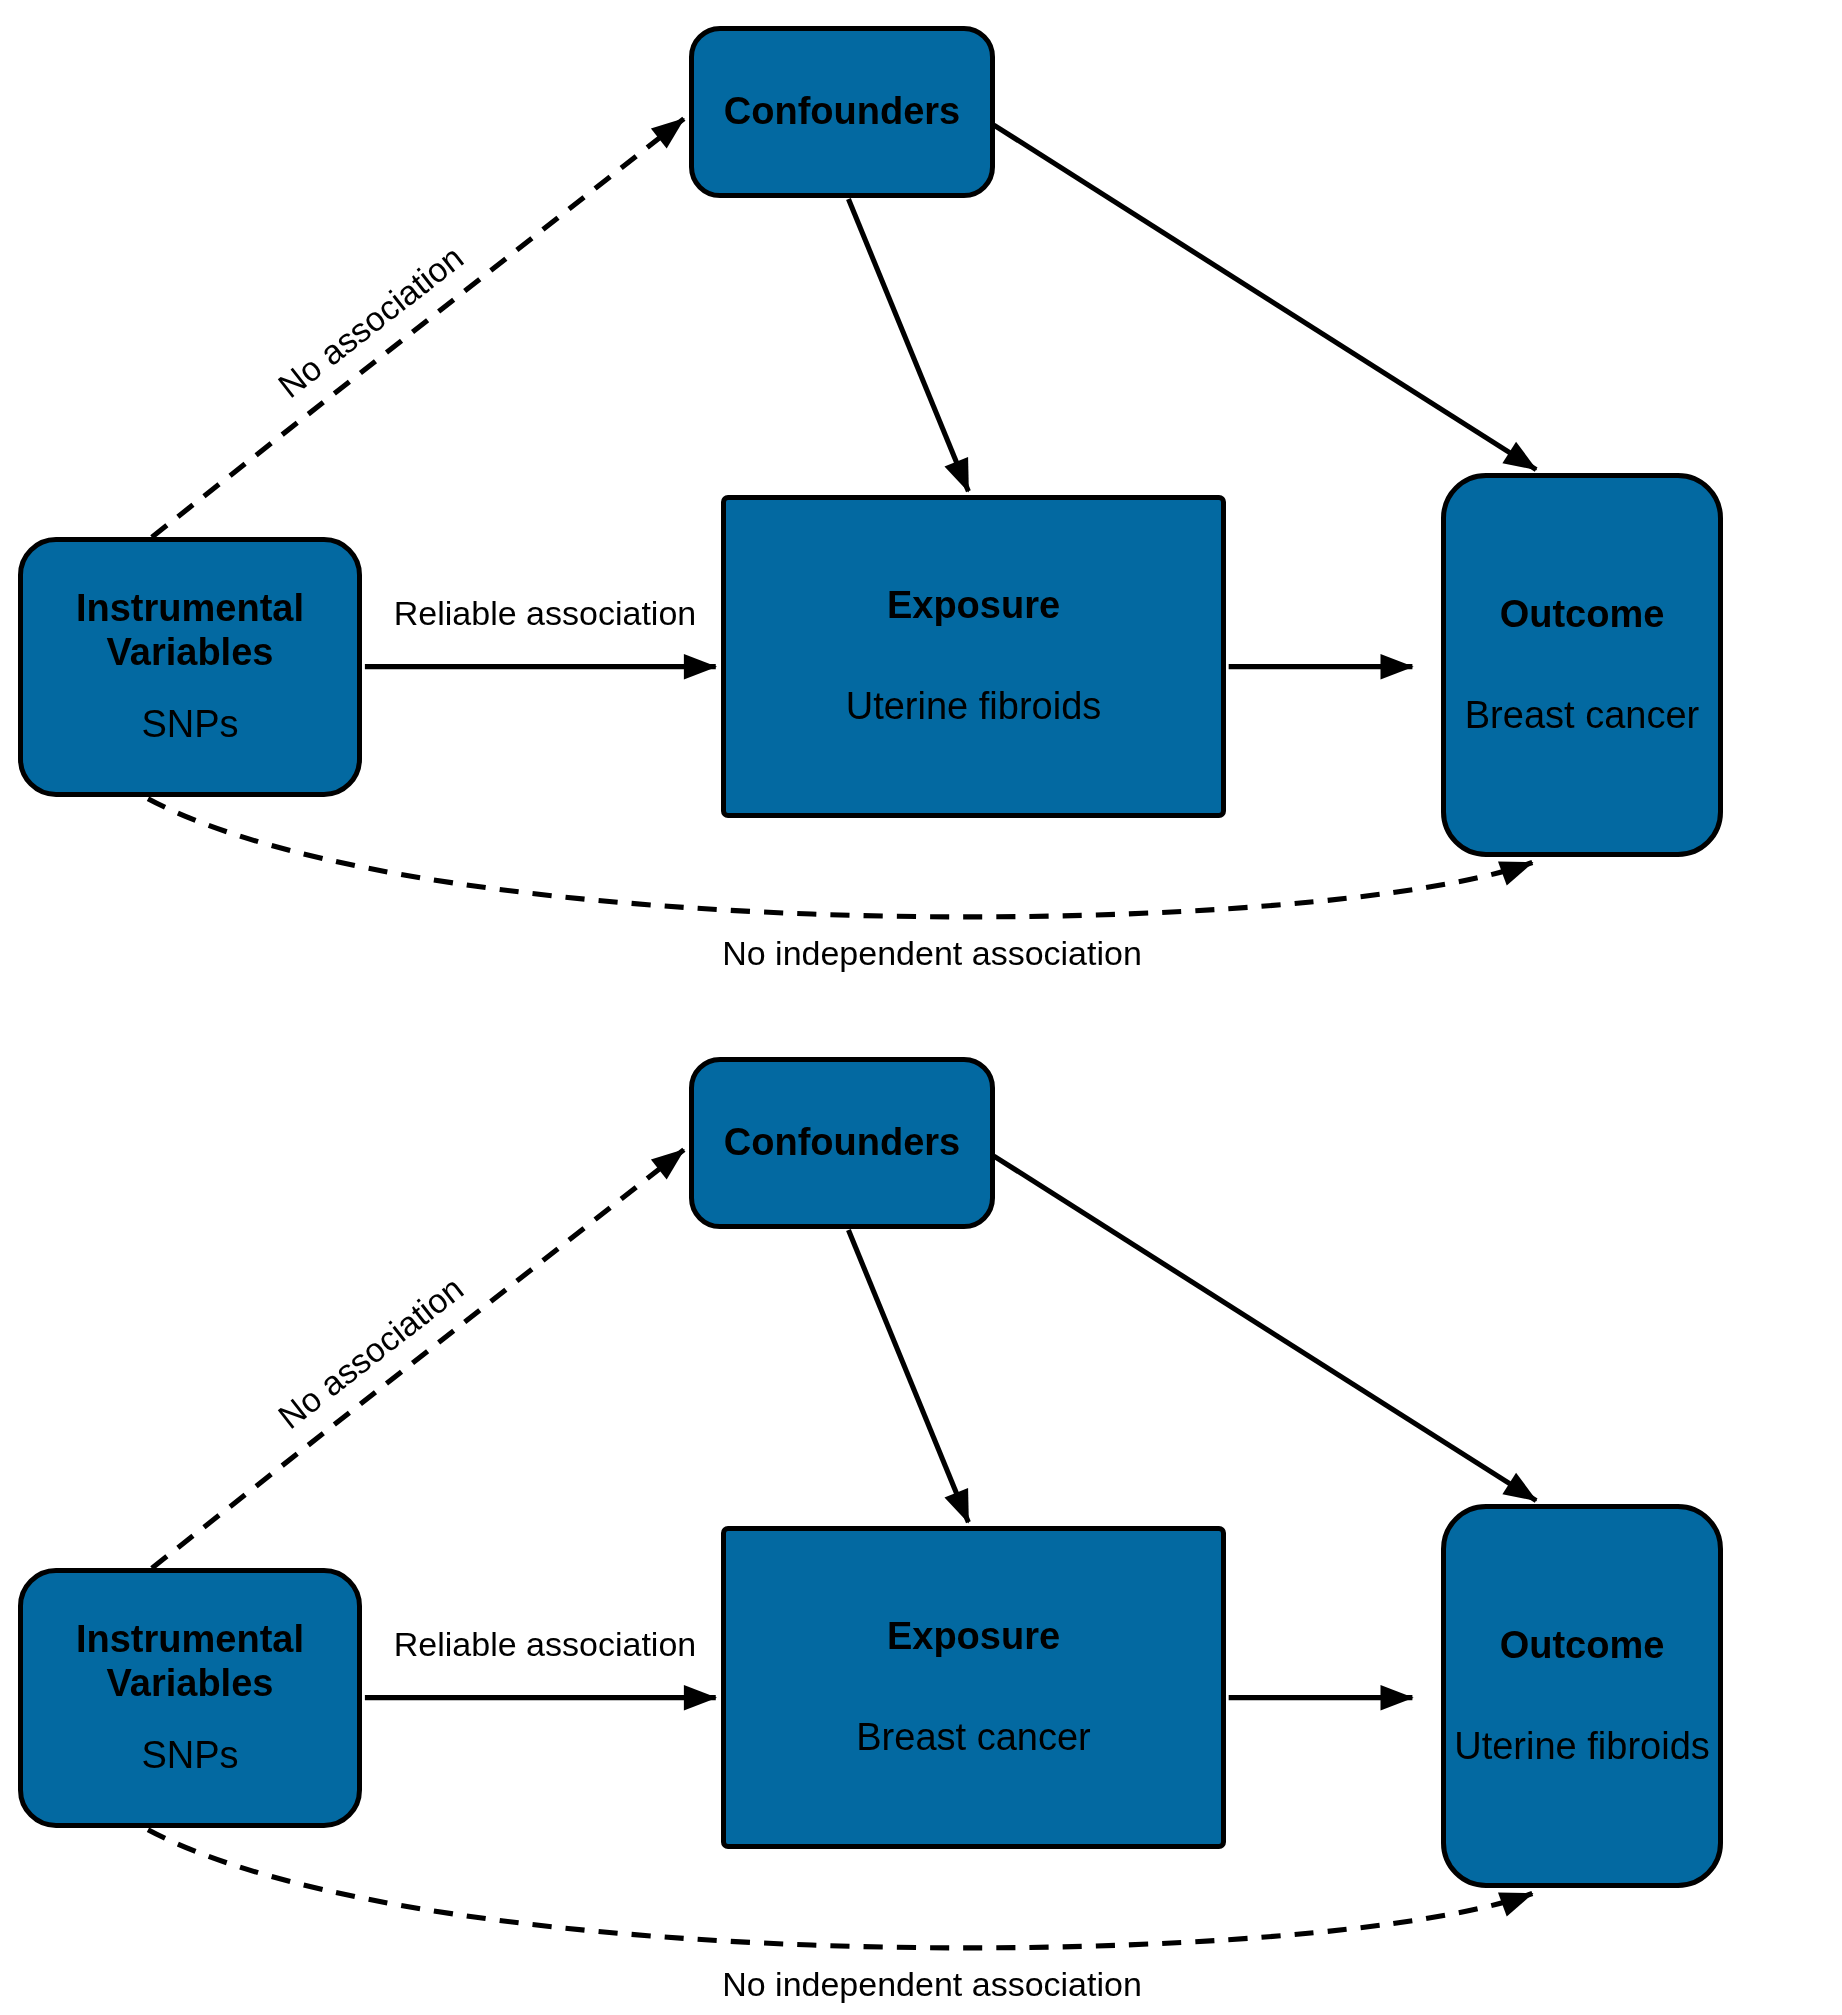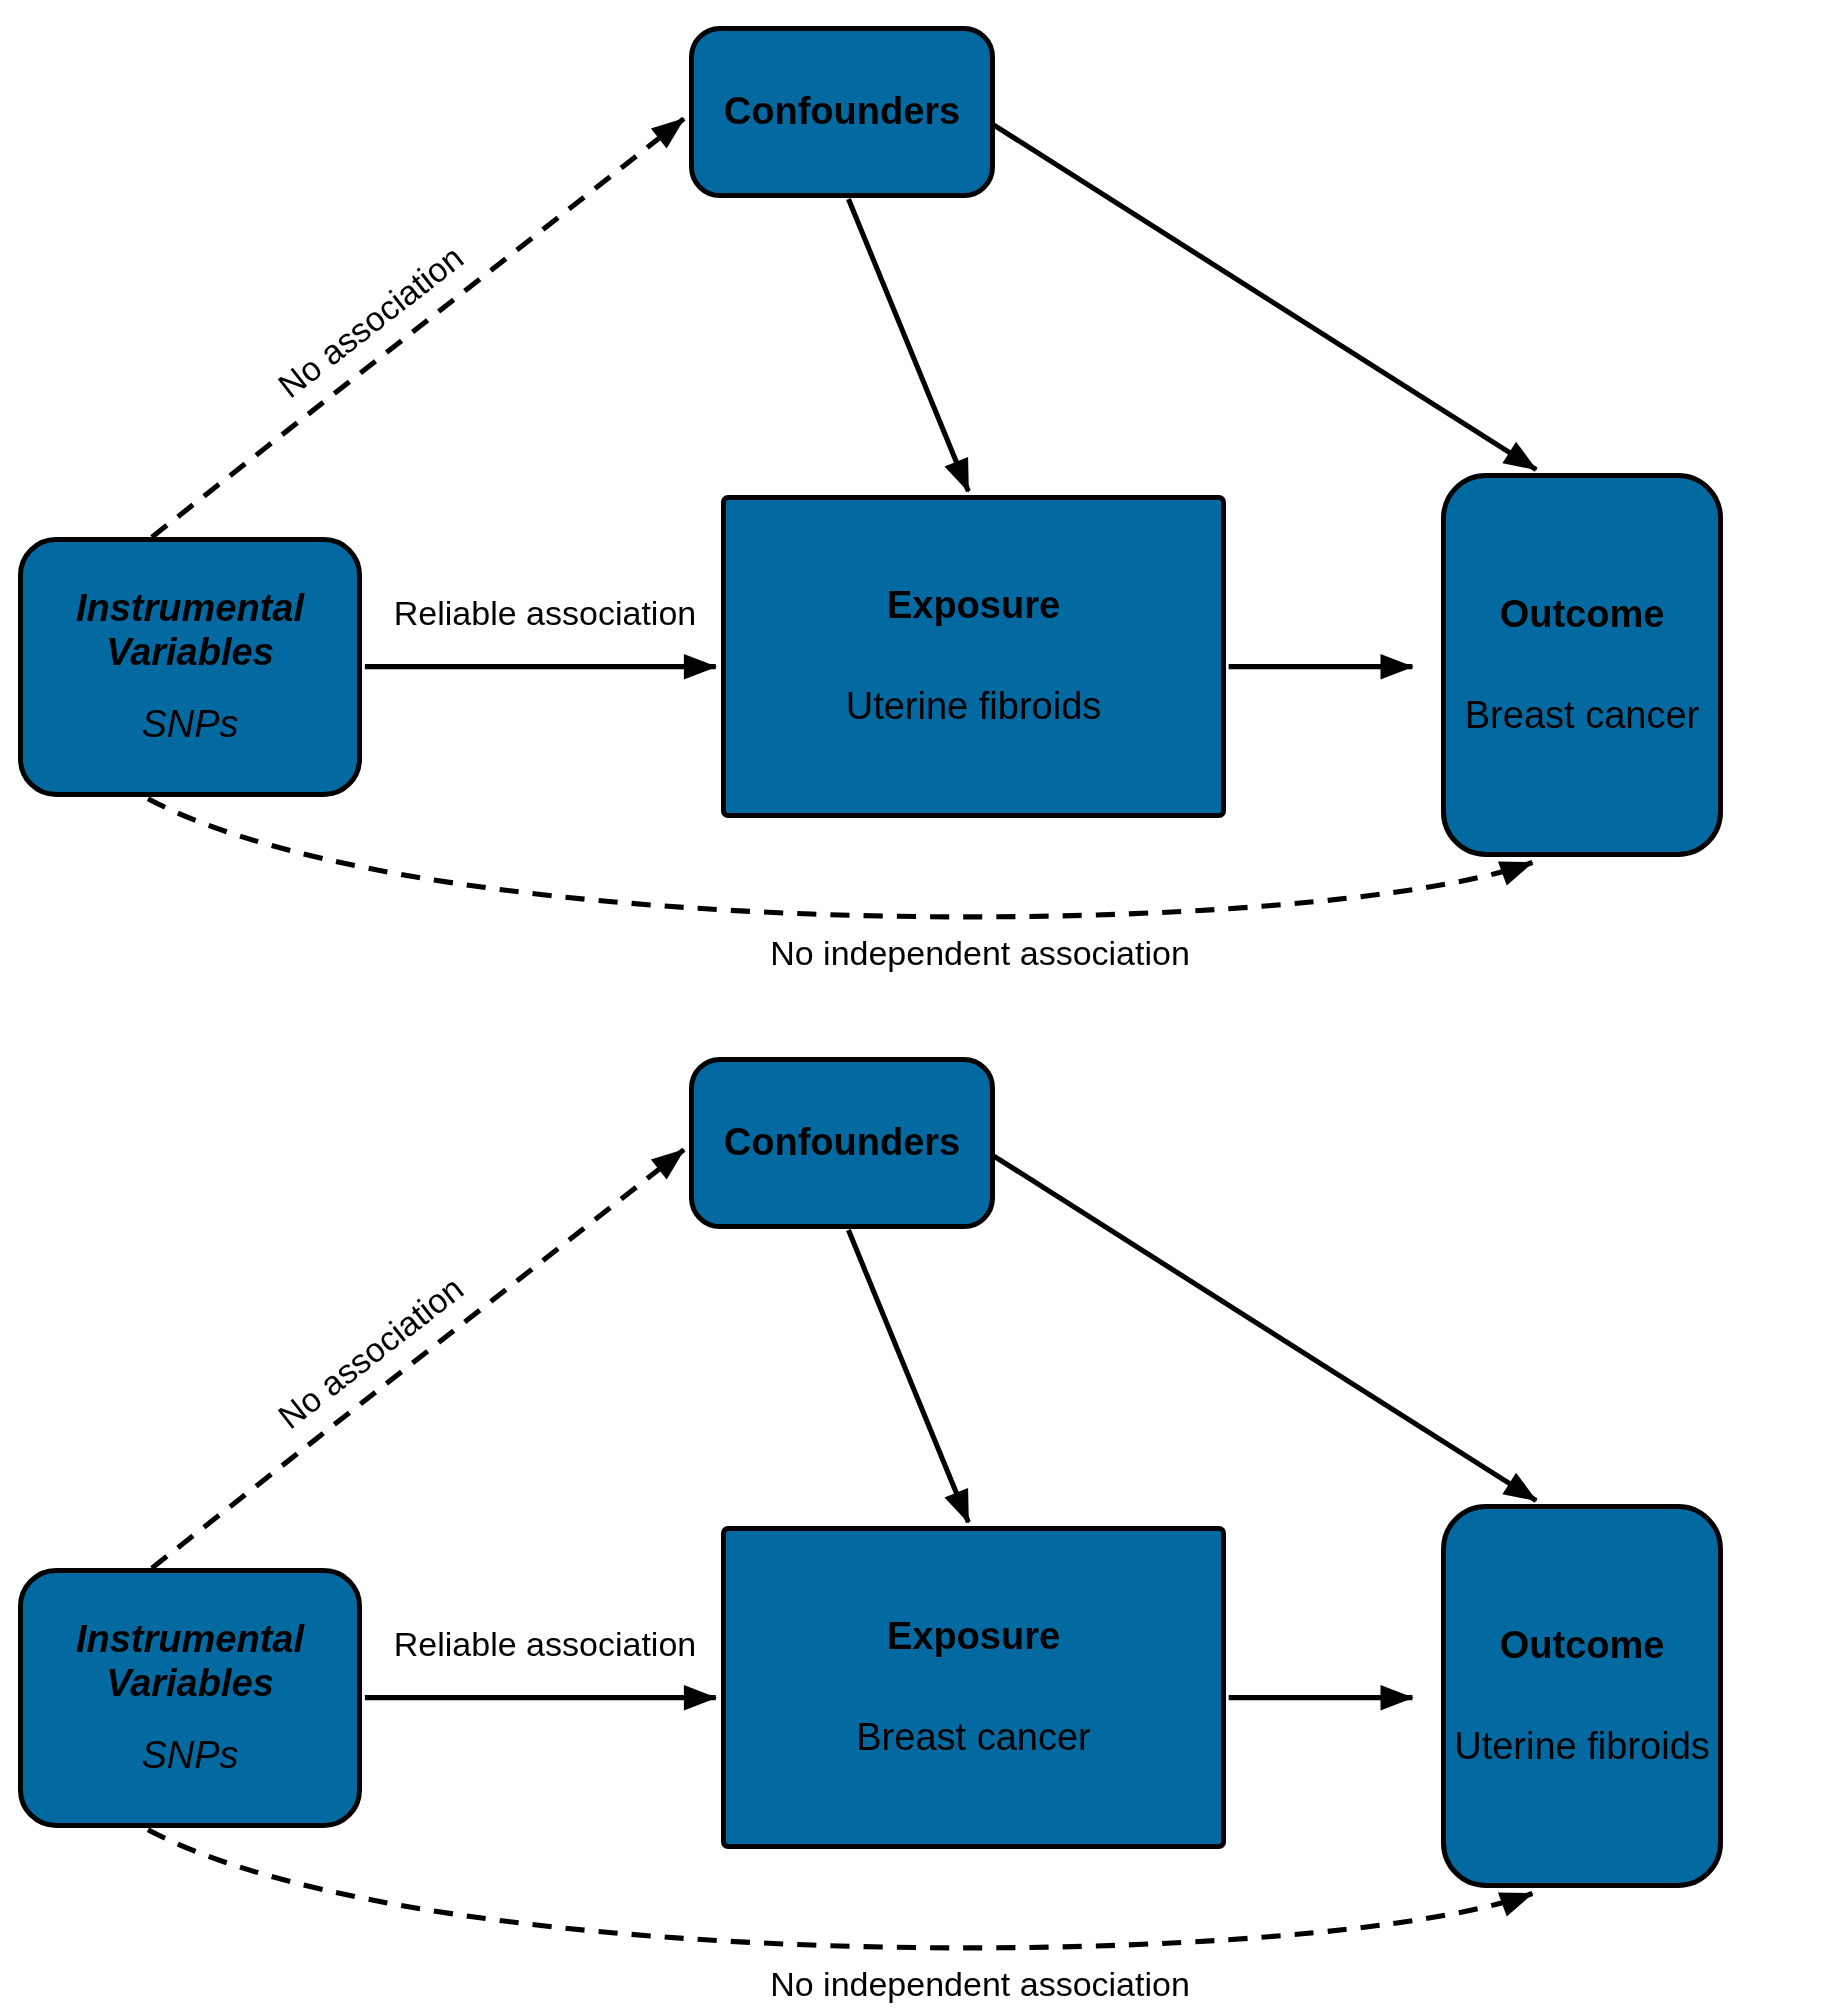--- a/index.html
+++ b/index.html
@@ -49,34 +49,34 @@
   .box .title {
     font-weight: bold;
     font-size: 38px;
     line-height: 1.15;
   }
   .box .subtitle {
     font-size: 38px;
     line-height: 1.15;
   }
   .confounders { left: 689px; top: 25.5px;  width: 306px; height: 172px; border-radius: 31px; }
-  .iv          { left: 18px;   top: 537px; width: 344px; height: 260px; border-radius: 38px; gap: 29px; padding: 0 12.8px; font-style: italic; }
+  .iv          { left: 18px;   top: 537px; width: 344px; height: 260px; border-radius: 38px; gap: 29px; padding: 0 12.8px; }
   .exposure    { left: 721px; top: 495px; width: 505px; height: 323px; border-radius: 7px; gap: 57px; }
   .outcome     { left: 1441px; top: 473px; width: 282px; height: 384px; border-radius: 45px; gap: 57px; }
 
   .edge-label {
     position: absolute;
     font-size: 34px;
     line-height: 1.1;
     white-space: nowrap;
     transform: translate(-50%, -50%);
   }
   .lbl-noassoc  { left: 371px;  top: 322px;  transform: translate(-50%,-50%) rotate(-38deg); }
   .lbl-reliable { left: 545px;  top: 614px; }
-  .lbl-noindep  { left: 980px; top: 954px; }
+  .lbl-noindep  { left: 932px; top: 954px; }
 </style>
 </head>
 <body>
 
 <section class="panel p1">
   <svg class="edges" viewBox="0 0 2889 1580" aria-hidden="true">
     <defs>
       <marker id="ah0" markerUnits="userSpaceOnUse" markerWidth="56" markerHeight="44" viewBox="0 0 56 44" refX="52" refY="22" orient="auto">
         <path class="ah" d="M2,2 L54,22 L2,42 Z"></path>
       </marker>

